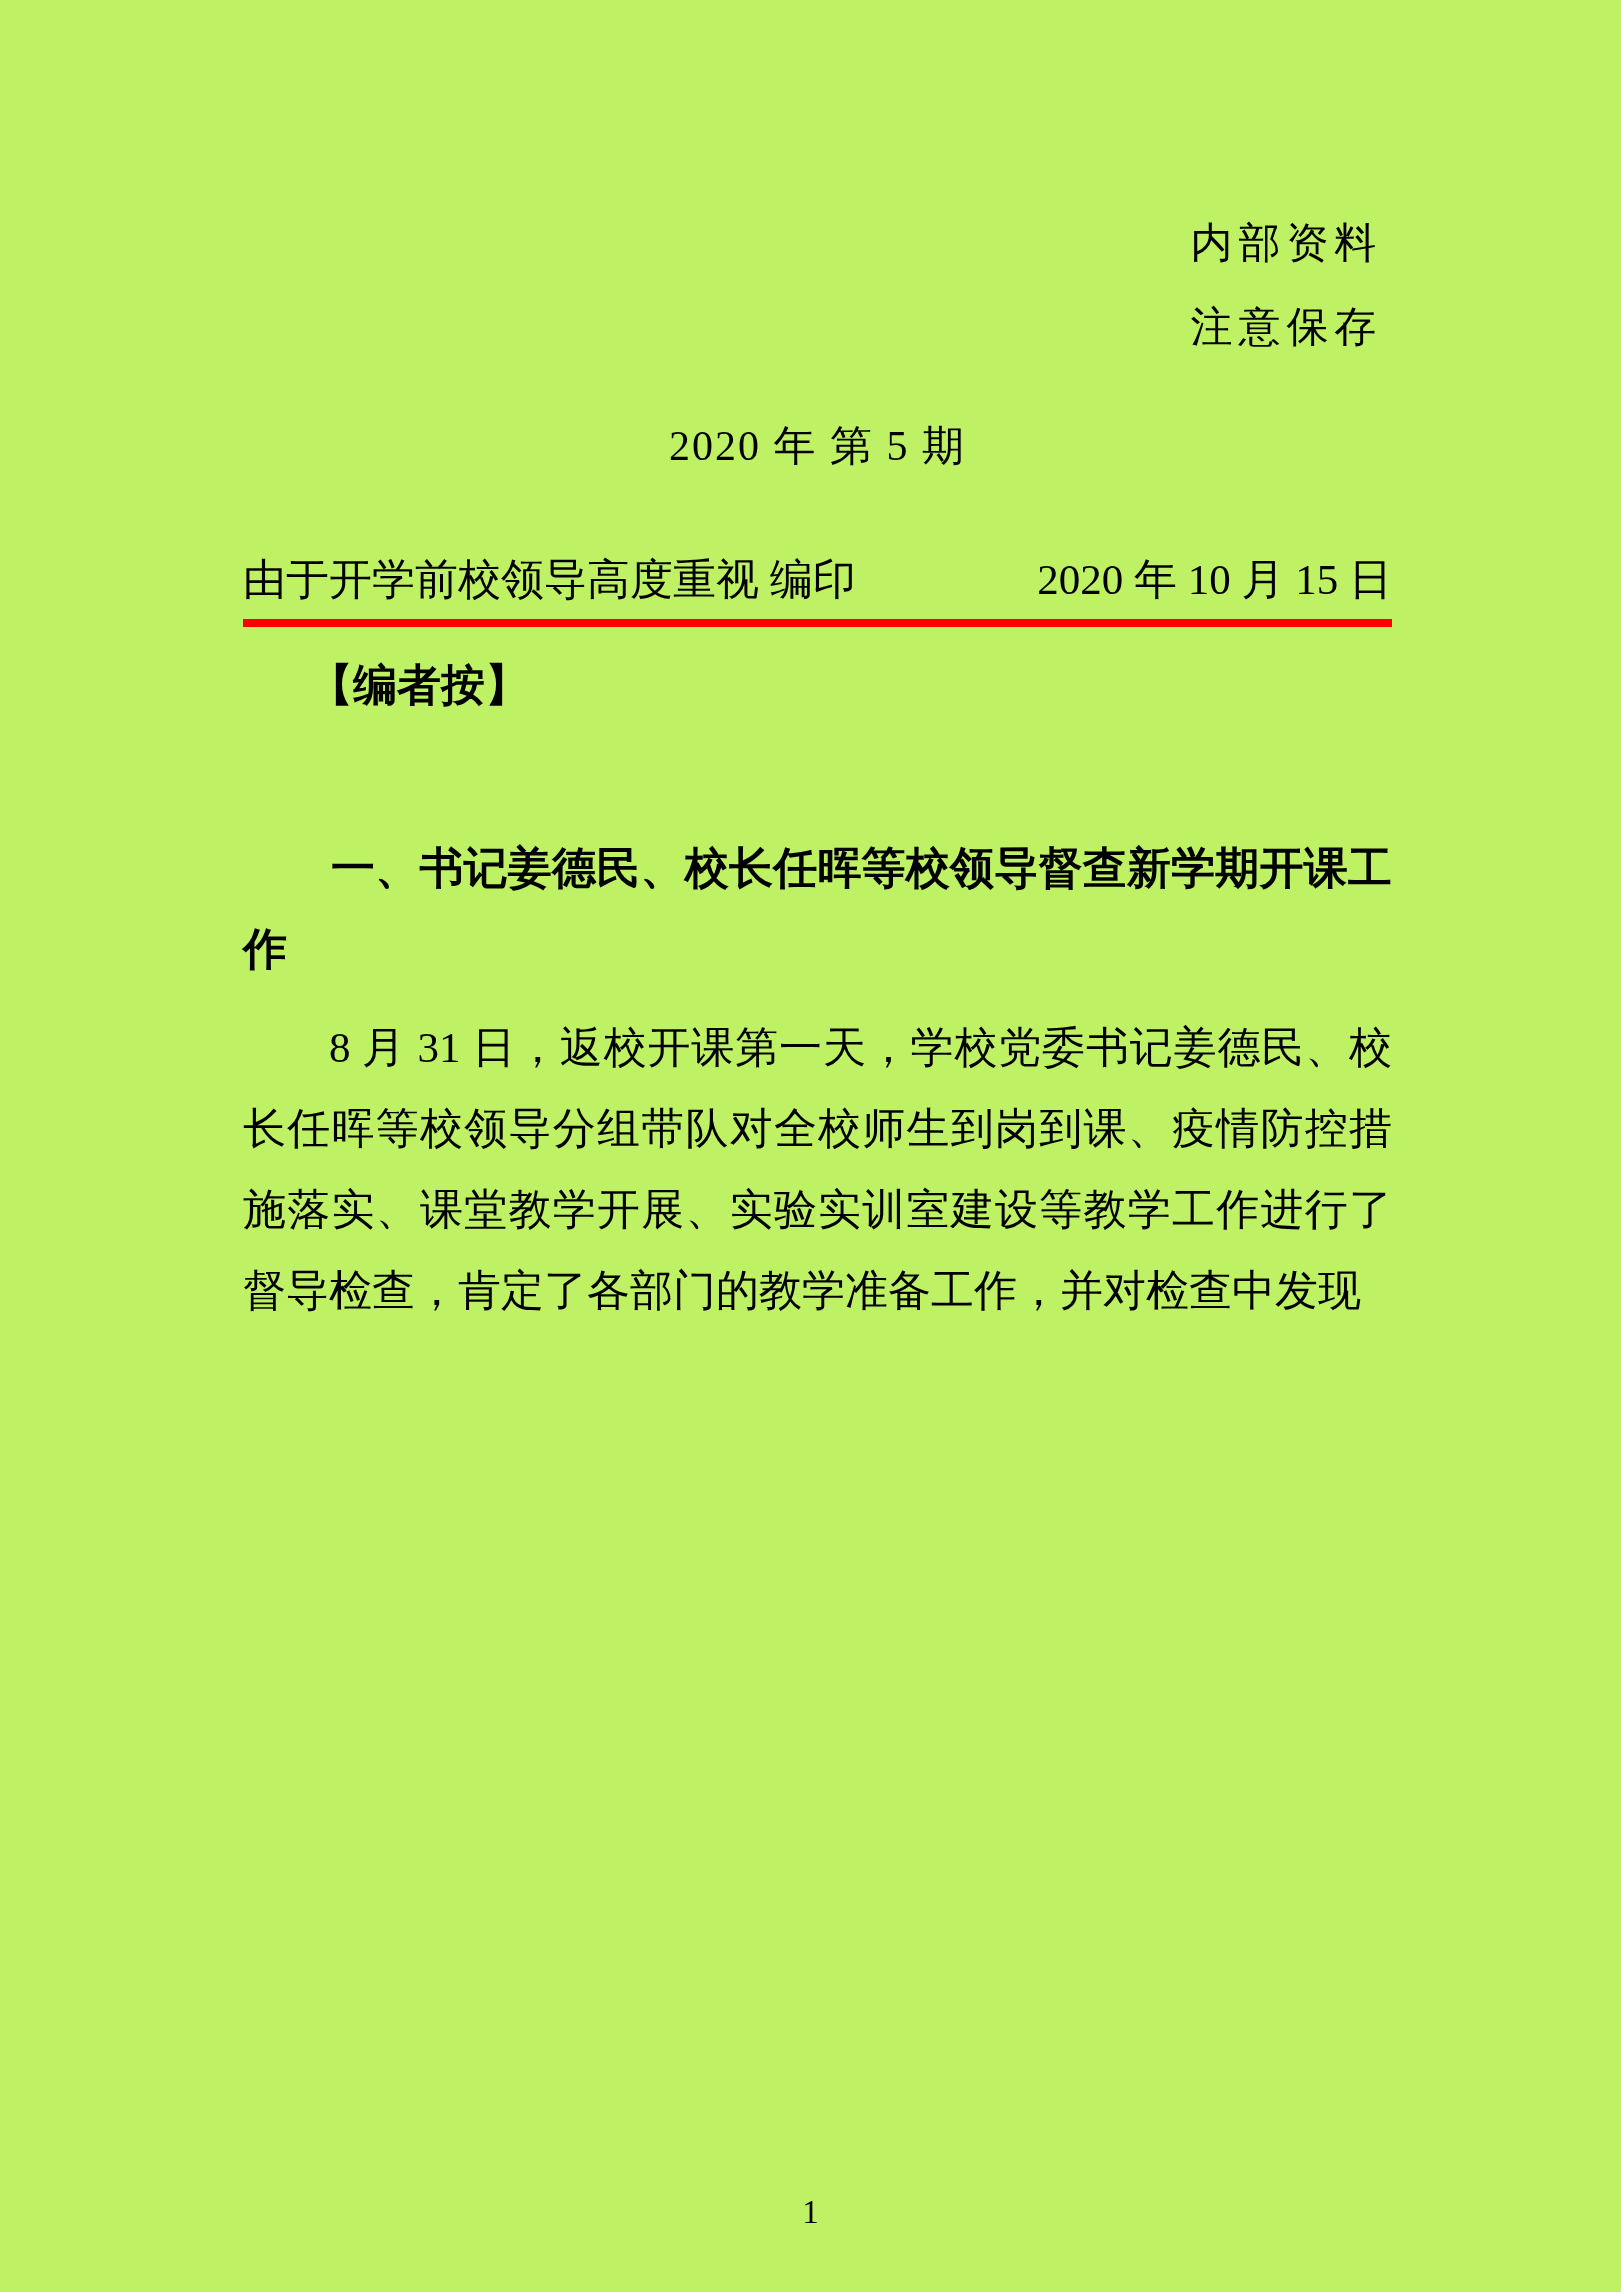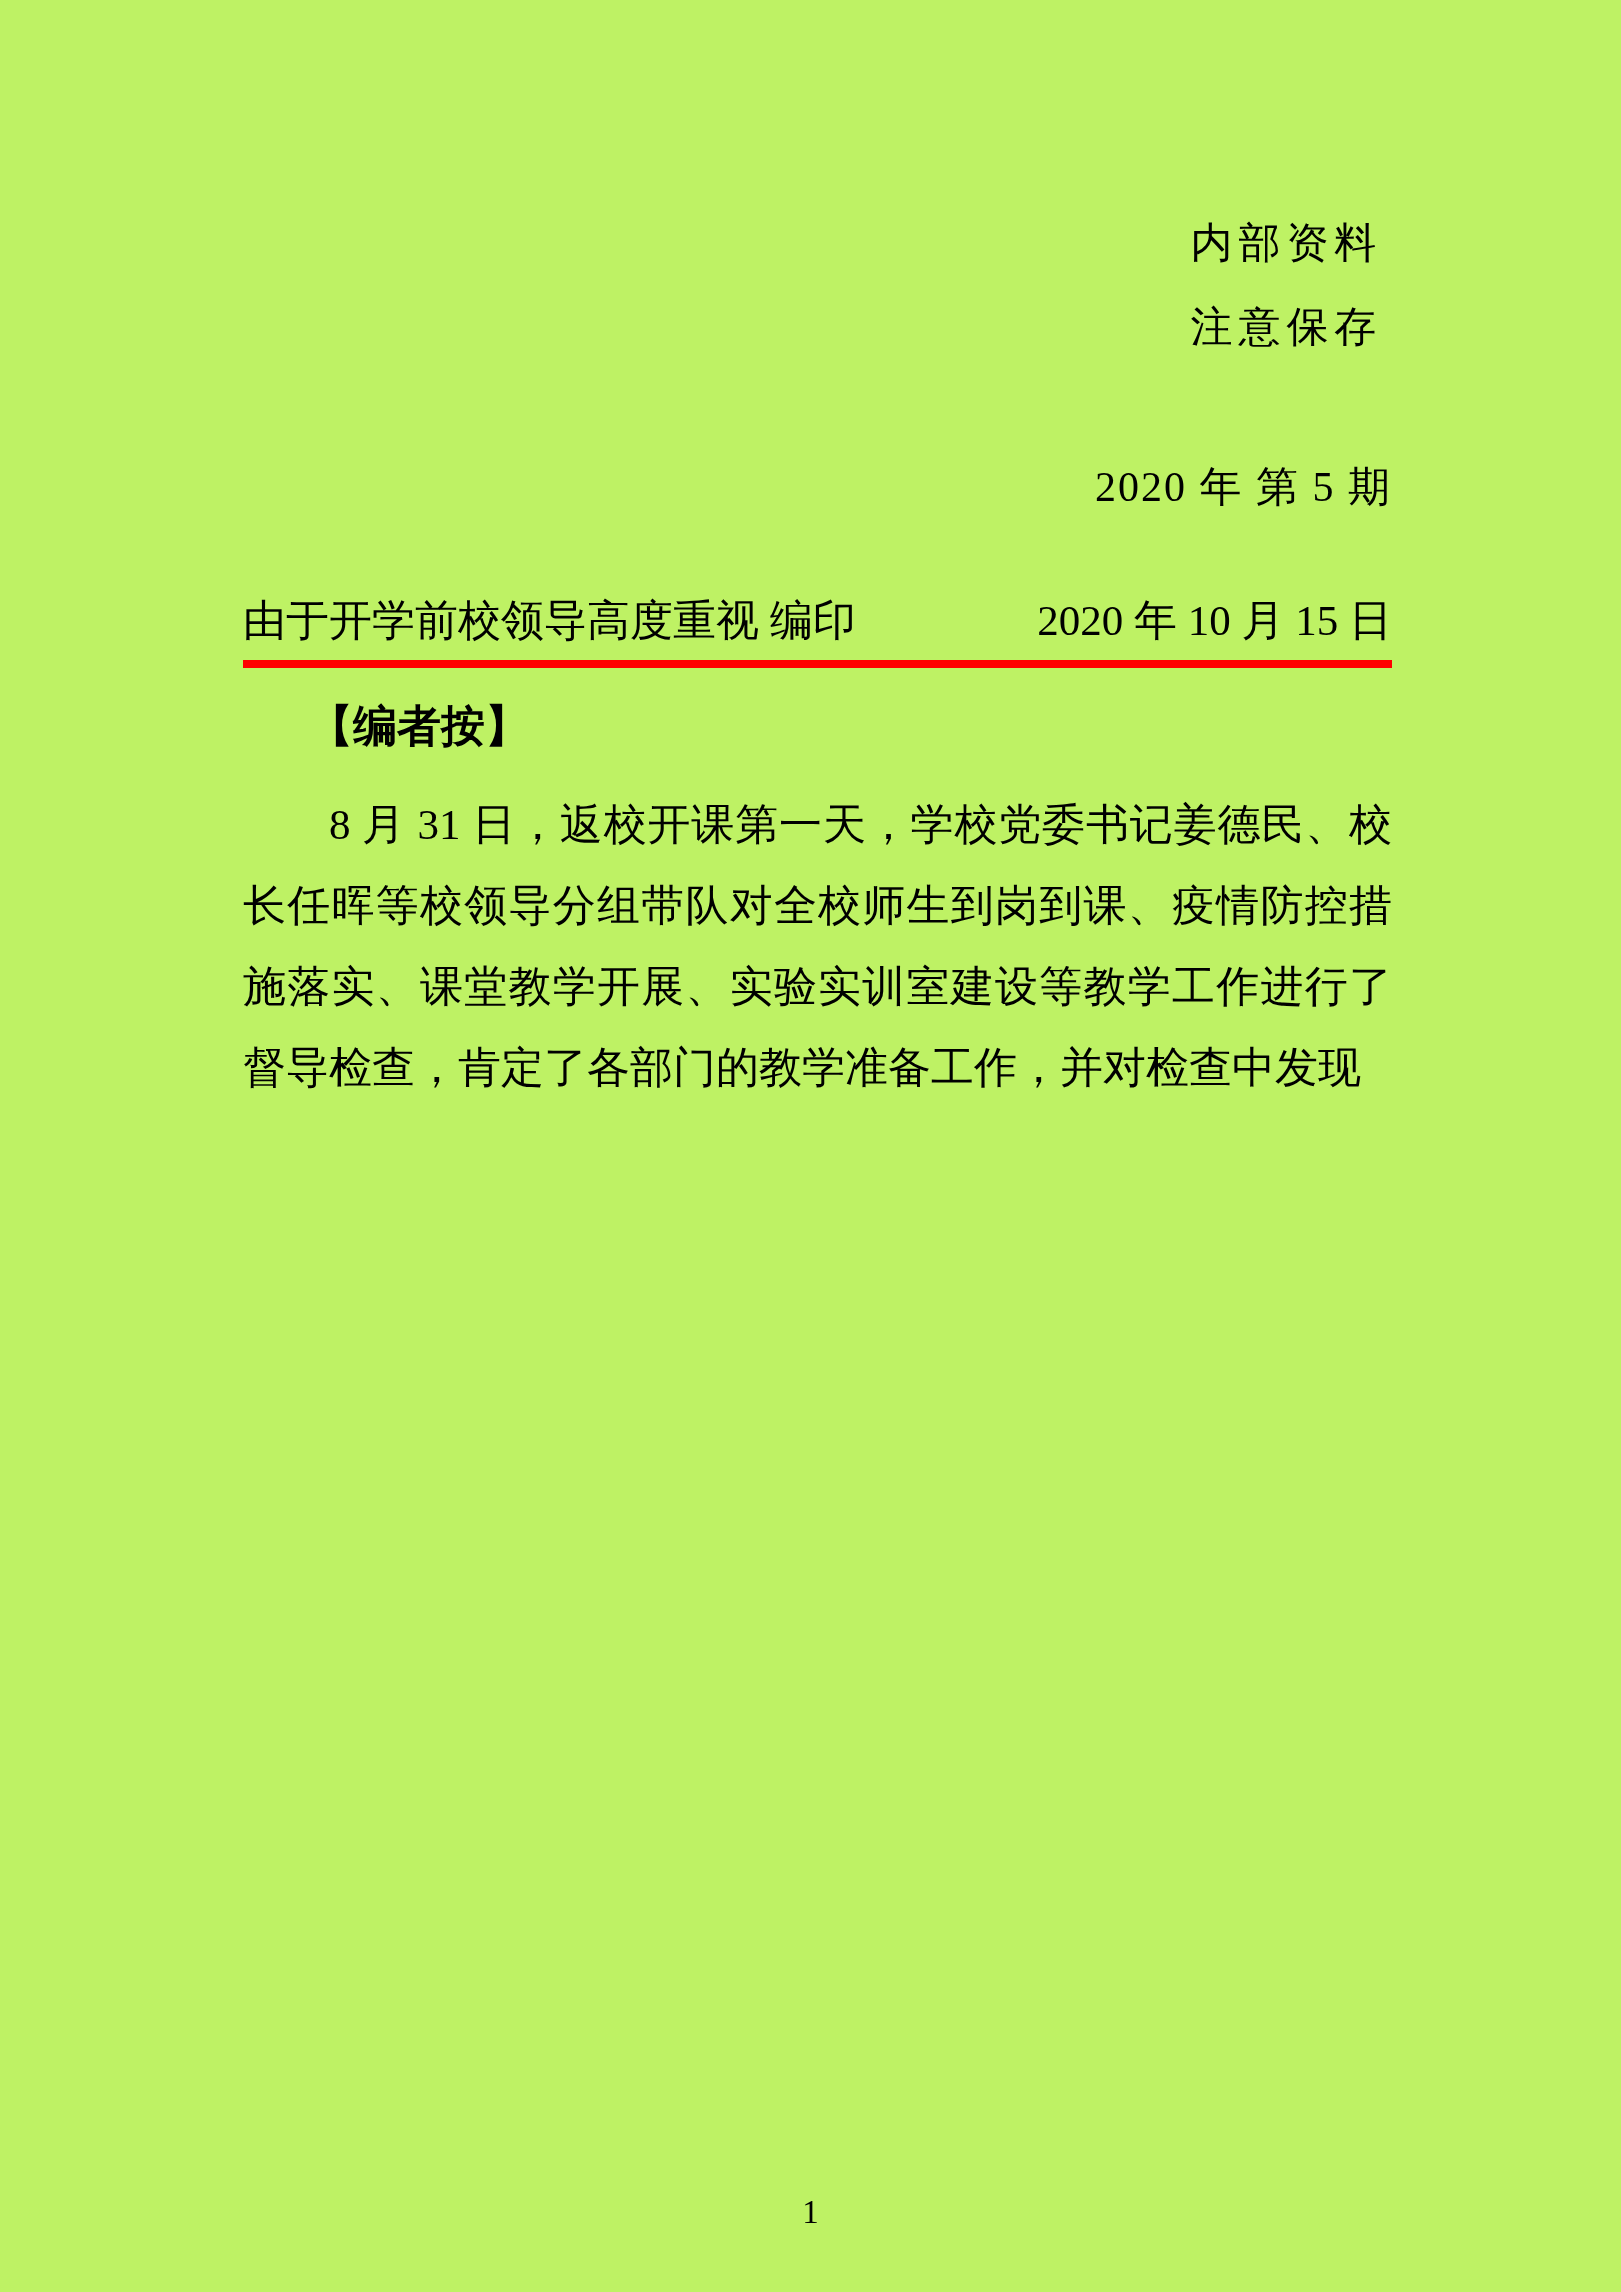--- a/index.html
+++ b/index.html
@@ -36,24 +36,24 @@
     line-height: 127px;
     font-weight: bold;
     text-align: center;
     color: #ff0000;
     letter-spacing: 37px;
     text-indent: 37px; 
     white-space: nowrap;
     font-family: "Liberation Serif", "DejaVu Serif", serif;
   }
   .issue {
-    margin-top: 89px;
+    margin-top: 48px;
     font-size: 42px;
     line-height: 59px;
-    text-align: right;
+    text-align: center;
     letter-spacing: 2px;
   }
   .pub-row {
     margin-top: 74px;
     display: flex;
     justify-content: space-between;
     align-items: baseline;
     font-size: 43px;
     line-height: 59px;
   }
@@ -128,19 +128,20 @@
     <span>由于开学前校领导高度重视  编印</span>
     <span>2020 年 10 月 15 日</span>
   </div>
 
   <div class="red-rule"></div>
 
   <div class="editor-heading">【编者按】</div>
 
 
 
+  <h3 class="sub-heading">一、书记姜德民、校长任晖等校领导督查新学期开课工作</h3>
 
   <p class="body-para second">8 月 31 日，返校开课第一天，学校党委书记姜德民、校长任晖等校领导分组带队对全校师生到岗到课、疫情防控措施落实、课堂教学开展、实验实训室建设等教学工作进行了督导检查，肯定了各部门的教学准备工作，并对检查中发现</p>
 
   <div class="page-number">1</div>
 
 </div>
 
 
 </body></html>

